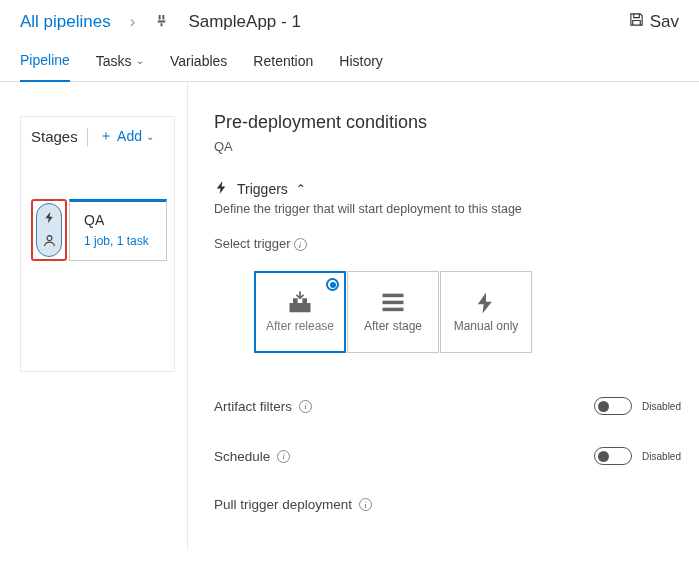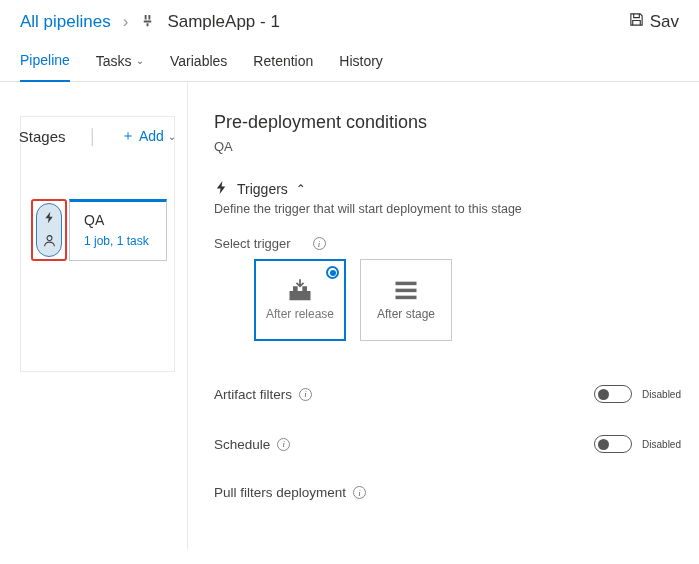--- a/index.html
+++ b/index.html
@@ -8,21 +8,21 @@
     font-size: 14px;
     color: #323130;
     background: #fff;
     width: 699px;
     height: 564px;
     overflow: hidden;
   }
   .breadcrumb {
     display: flex;
     align-items: center;
-    gap: 12px;
+    gap: 19px;
     padding: 12px 20px 10px 20px;
     font-size: 17px;
   }
   .breadcrumb a { color: #0078d4; text-decoration: none; }
   .bc-sep { color: #999; }
   .bc-icon { font-size: 14px; color: #555; }
   .bc-current { color: #323130; }
   .save { margin-left: auto; display: flex; align-items: flex-start; gap: 6px; color: #323130; }
   .tabs {
     display: flex;
@@ -48,24 +48,23 @@
     border-right: 1px solid #eaeaea;
     position: relative;
   }
   .left-inner {
     border: 1px solid #eaeaea;
     padding-bottom: 110px;
   }
   .stages-hdr {
     display: flex;
     align-items: center;
-    gap: 23px;
+    gap: 6px;
     padding: 10px 10px;
     font-size: 15px;
-    justify-content: center;
   }
   .divider-v { color: #ccc; }
   .add { color: #0078d4; display: flex; align-items: center; gap: 4px; font-size: 14px; }
   .add-chev { color: #666; font-size: 10px; }
   .stage-card-wrap {
     display: flex;
     align-items: stretch;
     margin-top: 44px;
     margin-left: 10px;
   }
@@ -105,32 +104,32 @@
   .stage-sub { font-size: 12px; color: #0078d4; }
   .right {
     flex: 1;
     padding: 30px 18px 0 26px;
     overflow: hidden;
   }
   .section-title { font-size: 18px; font-weight: 400; margin-bottom: 6px; }
   .stage-label { font-size: 13px; color: #555; margin-bottom: 26px; }
   .trig-hdr { display: flex; align-items: center; gap: 8px; font-size: 14px; margin-bottom: 4px; }
   .trig-desc { font-size: 12.5px; color: #555; margin-bottom: 20px; }
-  .sel-trig { font-size: 13px; color: #555; display: flex; align-items: center; gap: 22px; margin-bottom: 8px; }
+  .sel-trig { font-size: 13px; color: #555; display: flex; align-items: flex-end; gap: 3px; margin-bottom: 20px; }
   .info {
     display: inline-flex;
     width: 13px; height: 13px;
     border: 1px solid #888;
     border-radius: 50%;
     align-items: center; justify-content: center;
     font-size: 9px; color: #666;
     font-style: italic;
     font-family: Georgia, serif;
   }
-  .trigger-opts { display: flex; gap: 14px; margin-bottom: 28px; padding-left: 40px; }
+  .trigger-opts { display: flex; gap: 1px; margin-bottom: 28px; padding-left: 40px; }
   .topt {
     width: 92px; height: 82px;
     border: 1px solid #c8c8c8;
     display: flex; flex-direction: column;
     align-items: center; justify-content: center;
     gap: 4px;
     position: relative;
     color: #666;
     font-size: 12px;
     text-align: center;
@@ -275,20 +274,26 @@
         <span>After release</span>
       </div>
       <div class="topt">
         <svg viewBox="0 0 24 20">
             <rect x="3" y="2" width="18" height="3" fill="#666"></rect>
             <rect x="3" y="8" width="18" height="3" fill="#666"></rect>
             <rect x="3" y="14" width="18" height="3" fill="#666"></rect>
           </svg>
         <span>After stage</span>
       </div>
+      <div class="topt">
+        <svg viewBox="0 0 24 20">
+            <path fill="#666" d="M12 1L5 11h5l-1 8 8-10h-5z"></path>
+          </svg>
+        <span>Manual only</span>
+      </div>
     </div>
 
     <div class="row">
       <span class="label">
         <span>Artifact filters</span>
         <span class="info">i</span>
       </span>
       <span class="ctrl">
         <span class="toggle"></span>
         <span class="state">Disabled</span>
@@ -301,19 +306,19 @@
         <span class="info">i</span>
       </span>
       <span class="ctrl">
         <span class="toggle"></span>
         <span class="state">Disabled</span>
       </span>
     </div>
 
     <div class="row">
       <span class="label">
-        <span>Pull filters deployment</span>
+        <span>Pull trigger deployment</span>
         <span class="info">i</span>
       </span>
     </div>
 
   </div>
 </div>
 
 </body></html>

